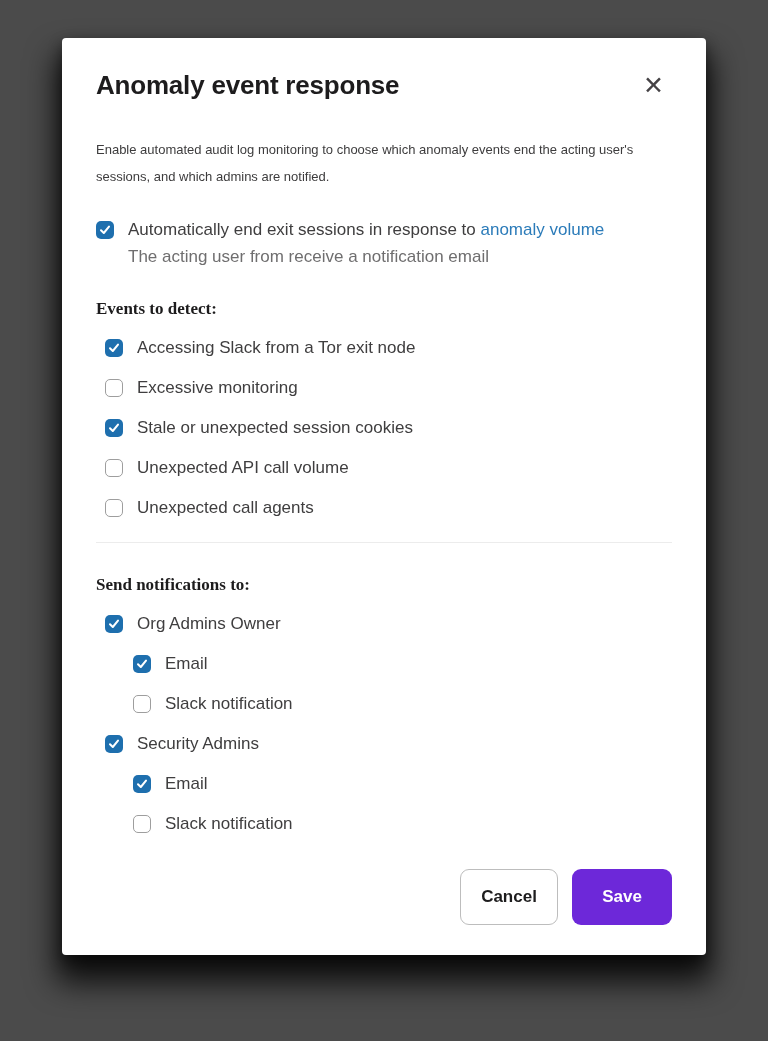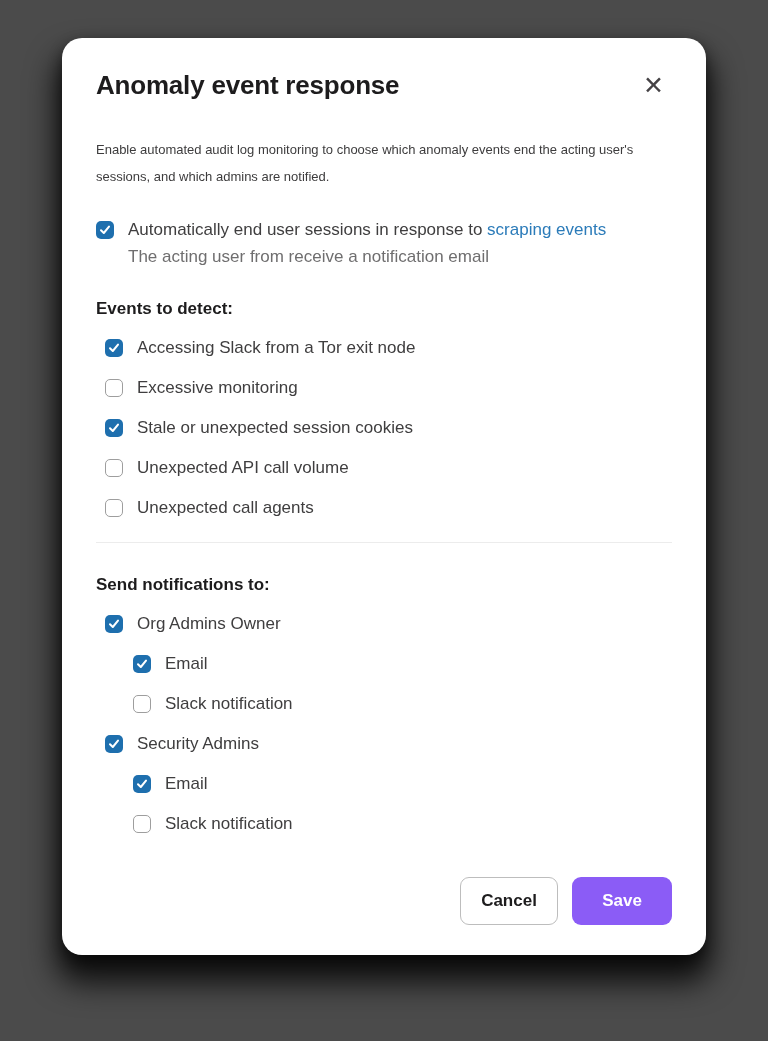--- a/index.html
+++ b/index.html
@@ -14,21 +14,21 @@
     overflow: hidden;
     font-family: "Liberation Sans", "DejaVu Sans", sans-serif;
   }
   .modal {
     position: absolute;
     left: 62px;
     top: 38px;
     width: 644px;
     height: 917px;
     background: #ffffff;
-    border-radius: 20px;
+    border-radius: 4px;
     box-shadow: 0 22px 30px 6px rgba(0,0,0,0.80), 0 6px 14px rgba(0,0,0,0.45);
     padding: 32px 34px;
     box-sizing: border-box;
   }
   .modal-header {
     display: flex;
     justify-content: space-between;
     align-items: center;
   }
   .modal-title {
@@ -97,59 +97,60 @@
     margin: 4px 0 0 32px;
     font-size: 17px;
     line-height: 24px;
     color: #6f6e6f;
   }
   .section-heading {
     margin: 30px 0 0;
     font-size: 17px;
     font-weight: 700;
     color: #1d1c1d;
+    font-family: Liberation Serif, serif;
   }
   .section-heading.notif { margin-top: 32px; }
   .list { margin-top: 0; }
   .list .row { margin-top: 18px; padding-left: 9px; }
   .row.indent { margin-left: 28px; }
   .divider {
     border: none;
     border-top: 1px solid #ececec;
     margin: 23px 0 0;
     height: 0;
   }
   .footer {
     position: absolute;
     right: 34px;
     bottom: 30px;
     display: flex;
     gap: 14px;
   }
   .btn {
-    height: 48px;
+    height: 56px;
     border-radius: 9px;
     font-size: 17px;
     font-weight: 700;
     font-family: inherit;
     display: flex;
     align-items: center;
     justify-content: center;
     box-sizing: border-box;
     cursor: pointer;
   }
   .btn-cancel {
     background: #ffffff;
     border: 1px solid #bdbdbd;
     color: #1d1c1d;
     min-width: 98px;
     padding: 0 20px;
   }
   .btn-save {
-    background: #8b5cf6;
+    background: #6d28d9;
     border: none;
     color: #ffffff;
     min-width: 100px;
     padding: 9px 26px;
   }
 </style>
 </head>
 <body>
 
 <div class="backdrop">
@@ -163,21 +164,21 @@
     </div>
 
     <p class="desc">Enable automated audit log monitoring to choose which anomaly events end the acting user's sessions, and which admins are notified.</p>
 
     <div class="row master-row">
       <span class="checkbox checked">
         <svg class="check" width="12" height="12" viewBox="0 0 12 12">
           <polyline points="2,6.2 4.8,9 10,2.6" fill="none" stroke="#ffffff" stroke-width="2" stroke-linecap="round" stroke-linejoin="round"></polyline>
         </svg>
       </span>
-      <span class="master-label"><span>Automatically end user sessions in response to </span><a class="link">scraping events</a></span>
+      <span class="master-label"><span>Automatically end exit sessions in response to </span><a class="link">anomaly volume</a></span>
     </div>
     <div class="subtext">The acting user from receive a notification email</div>
 
     <h2 class="section-heading">Events to detect:</h2>
     <div class="list" id="events-list">
   <div class="row">
     <span class="checkbox checked">
       <svg class="check" width="12" height="12" viewBox="0 0 12 12">
         <polyline points="2,6.2 4.8,9 10,2.6" fill="none" stroke="#ffffff" stroke-width="2" stroke-linecap="round" stroke-linejoin="round"></polyline>
       </svg>

